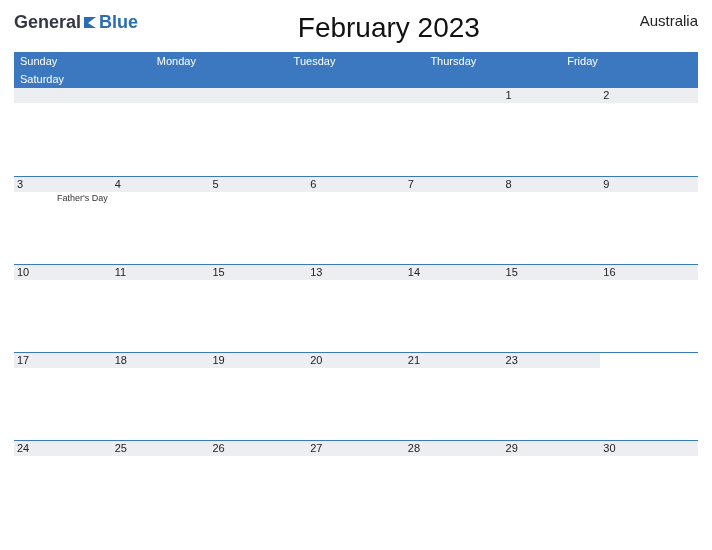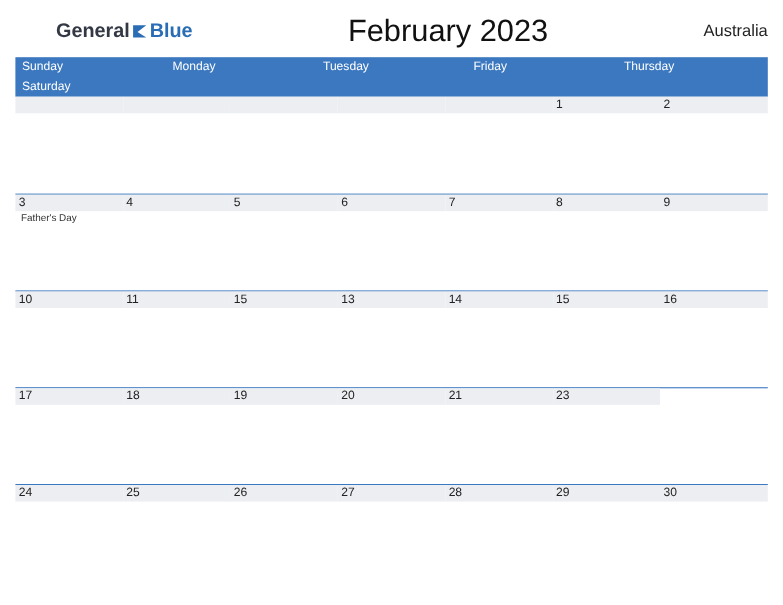--- a/index.html
+++ b/index.html
@@ -6,24 +6,23 @@
   body {
     width: 712px;
     height: 550px;
     background: #fff;
     font-family: Arial, Helvetica, sans-serif;
     padding: 12px 14px;
     color: #000;
   }
   .header {
     display: flex;
-    align-items: center;
+    align-items: flex-start;
     justify-content: space-between;
     margin-bottom: 8px;
-    margin-left: 37px;
   }
   .logo {
     display: flex;
     align-items: baseline;
     gap: 2px;
     font-weight: 500;
     color: #2a6db5;
     font-size: 18px;
   }
   .logo .gen { color: #333844; font-weight:600; }
@@ -78,20 +77,21 @@
     margin: -2px -4px 0 -4px;
     height: 15px;
     line-height: 13px;
   }
   .cell.empty .num-row { color: transparent; }
   .event {
     font-size: 9px;
     color: #333;
     margin-top: 1px;
     padding-left: 1px;
+    text-align: right;
   }
 </style>
 </head>
 <body>
 
 <div class="header">
   <div class="logo">
     <span class="gen">General</span>
       <span class="logo-icon"><svg viewBox="0 0 14 14" width="14" height="14">
           <path d="M1 2 L13 2 L5 8 L13 13 L1 13 Z" fill="#2a6db5"></path>
@@ -99,22 +99,22 @@
     <span class="blue">Blue</span>
   </div>
   <div class="title">February 2023</div>
   <div class="region">Australia</div>
 </div>
 
 <div class="cal-head">
   <div>Sunday</div>
   <div>Monday</div>
   <div>Tuesday</div>
+  <div>Thursday</div>
   <div>Friday</div>
-  <div>Thursday</div>
   <div>Saturday</div>
 </div>
 
 <div class="weeks" id="weeks">
     <div class="week">
       <div class="cell empty">
         <div class="num-row">&nbsp;</div>
       </div>
       <div class="cell empty">
         <div class="num-row">&nbsp;</div>

